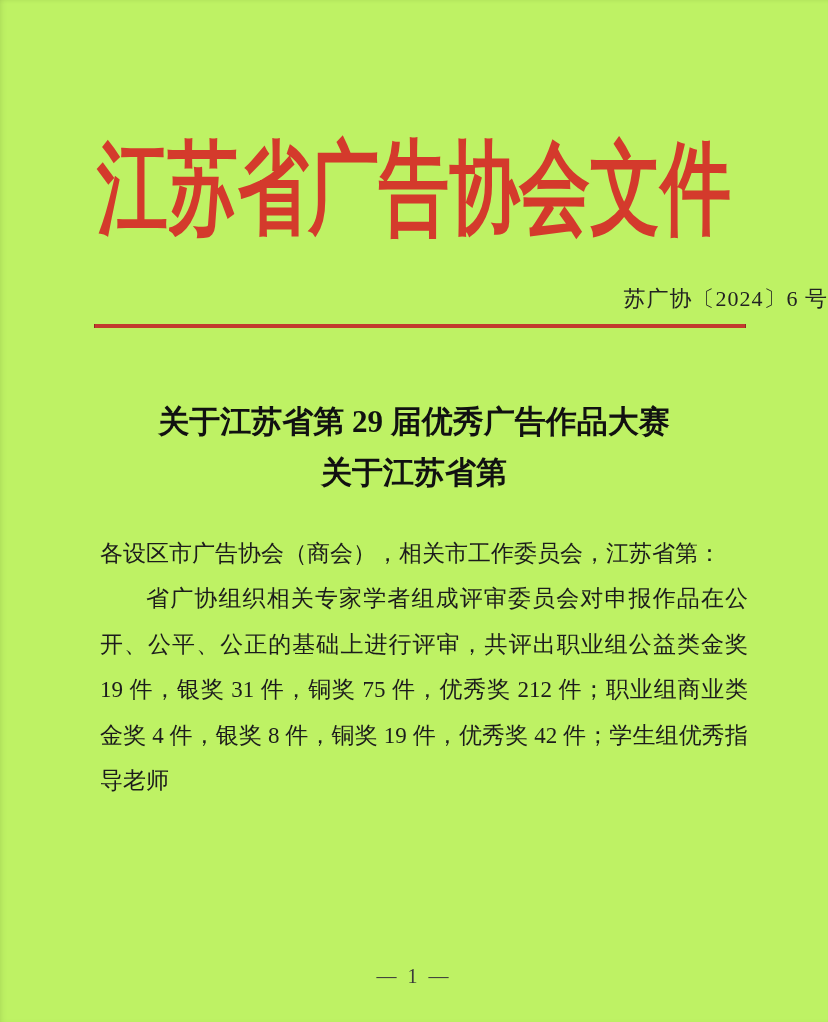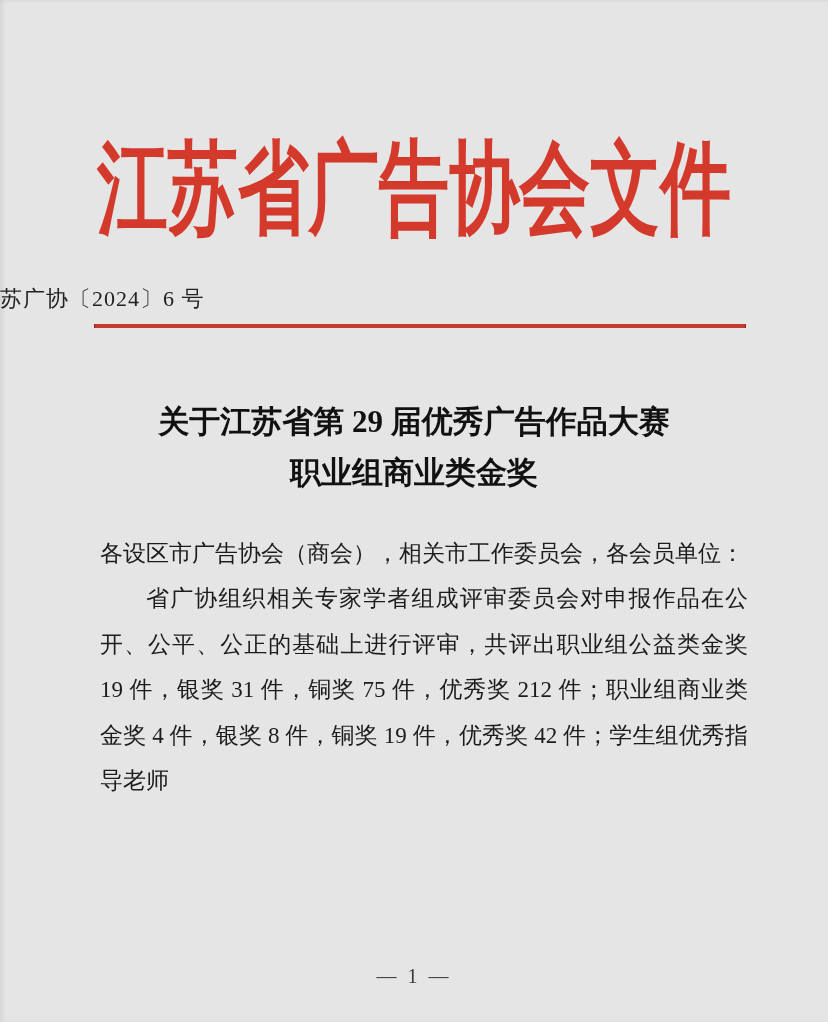--- a/index.html
+++ b/index.html
@@ -5,21 +5,21 @@
   html, body {
     margin: 0;
     padding: 0;
     background: #ffffff;
     font-family: "Liberation Serif", "DejaVu Serif", serif;
   }
   .page {
     position: relative;
     width: 828px;
     height: 1022px;
-    background: #e5e5e5;
+    background: #bef264;
     overflow: hidden;
     box-shadow: inset 4px 0 6px -3px rgba(0,0,0,0.10), inset 0 3px 5px -3px rgba(0,0,0,0.06);
   }
   .org-title {
     position: absolute;
     top: 138px;
     left: 0;
     width: 100%;
     margin: 0;
     text-align: center;
@@ -30,21 +30,21 @@
     color: var(--header-red, #d43a2c);
     transform: scale(0.80, 1.15);
     transform-origin: center center;
     letter-spacing: 0px;
   }
   .doc-number {
     position: absolute;
     top: 284px;
     left: 0;
     width: 100%;
-    text-align: left;
+    text-align: right;
     font-size: 22px;
     line-height: 30px;
     color: #222222;
     letter-spacing: 1px;
   }
   .red-rule {
     position: absolute;
     top: 324px;
     left: 95px;
     width: 650px;
@@ -96,23 +96,23 @@
 <div class="page">
 
   <h1 class="org-title">江苏省广告协会文件</h1>
 
   <div class="doc-number">苏广协〔2024〕6 号</div>
 
   <div class="red-rule"></div>
 
   <h2 class="doc-title">
     <span class="t-line">关于江苏省第 29 届优秀广告作品大赛</span>
-    <span class="t-line">职业组商业类金奖</span>
+    <span class="t-line">关于江苏省第</span>
   </h2>
 
   <div class="body-text">
-    <p class="salutation">各设区市广告协会（商会），相关市工作委员会，各会员单位：</p>
+    <p class="salutation">各设区市广告协会（商会），相关市工作委员会，江苏省第：</p>
     <p class="para">省广协组织相关专家学者组成评审委员会对申报作品在公开、公平、公正的基础上进行评审，共评出职业组公益类金奖 19 件，银奖 31 件，铜奖 75 件，优秀奖 212 件；职业组商业类金奖 4 件，银奖 8 件，铜奖 19 件，优秀奖 42 件；学生组优秀指导老师</p>
   </div>
 
   <div class="page-number">— 1 —</div>
 
 </div>
 
 </body></html>

